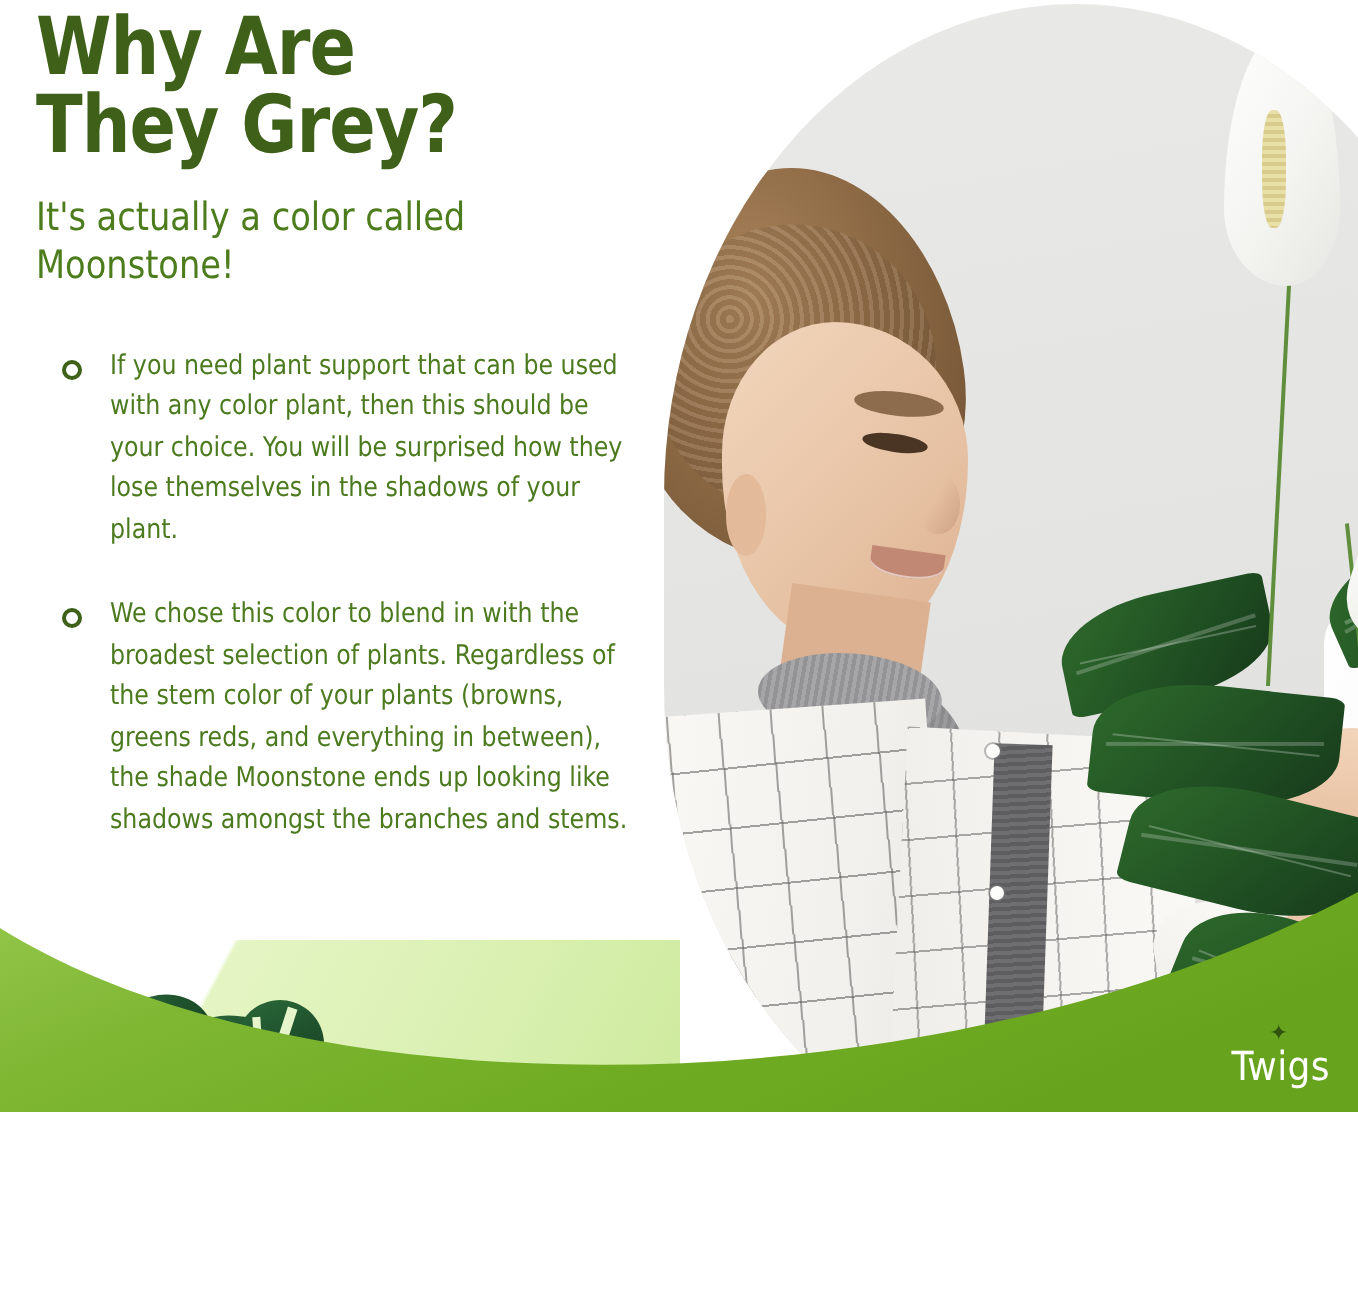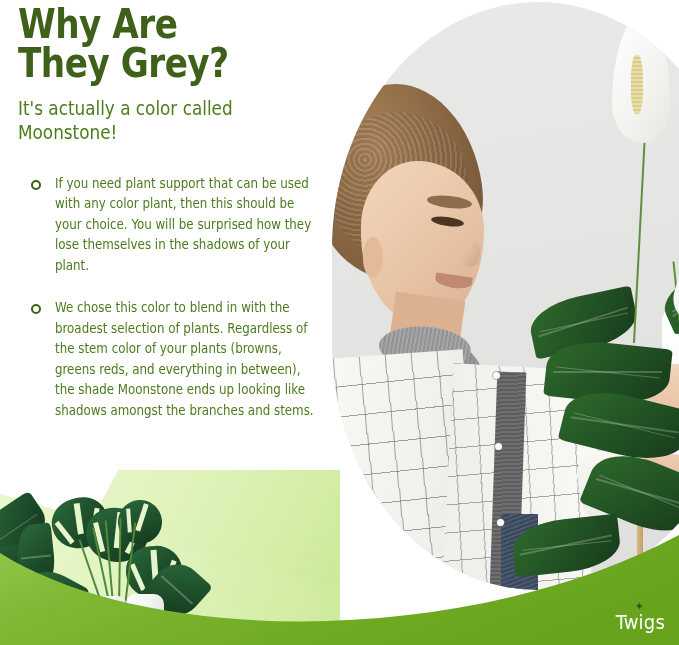--- a/index.html
+++ b/index.html
@@ -8,21 +8,21 @@
     width: 679px;
     height: 645px;
     overflow: hidden;
     background: #ffffff;
     font-family: "Liberation Sans", sans-serif;
   }
 
   #page {
     position: relative;
     width: 679px;
-    height: 645px;
+    height: 556px;
     background: #ffffff;
     overflow: hidden;
   }
   .photo-circle {
     position: absolute;
     left: 332px;
     top: 2px;
     width: 412px;
     height: 588px;
     border-radius: 50% / 42%;

